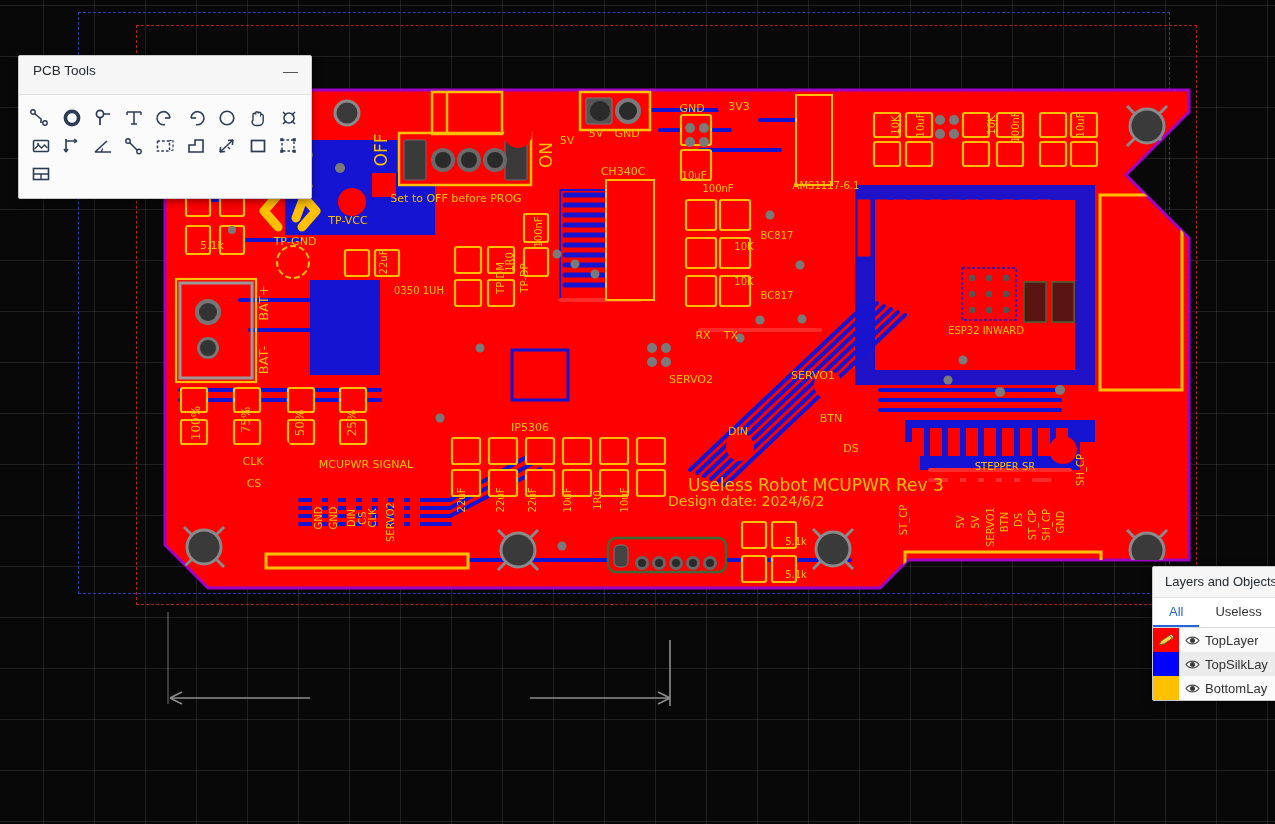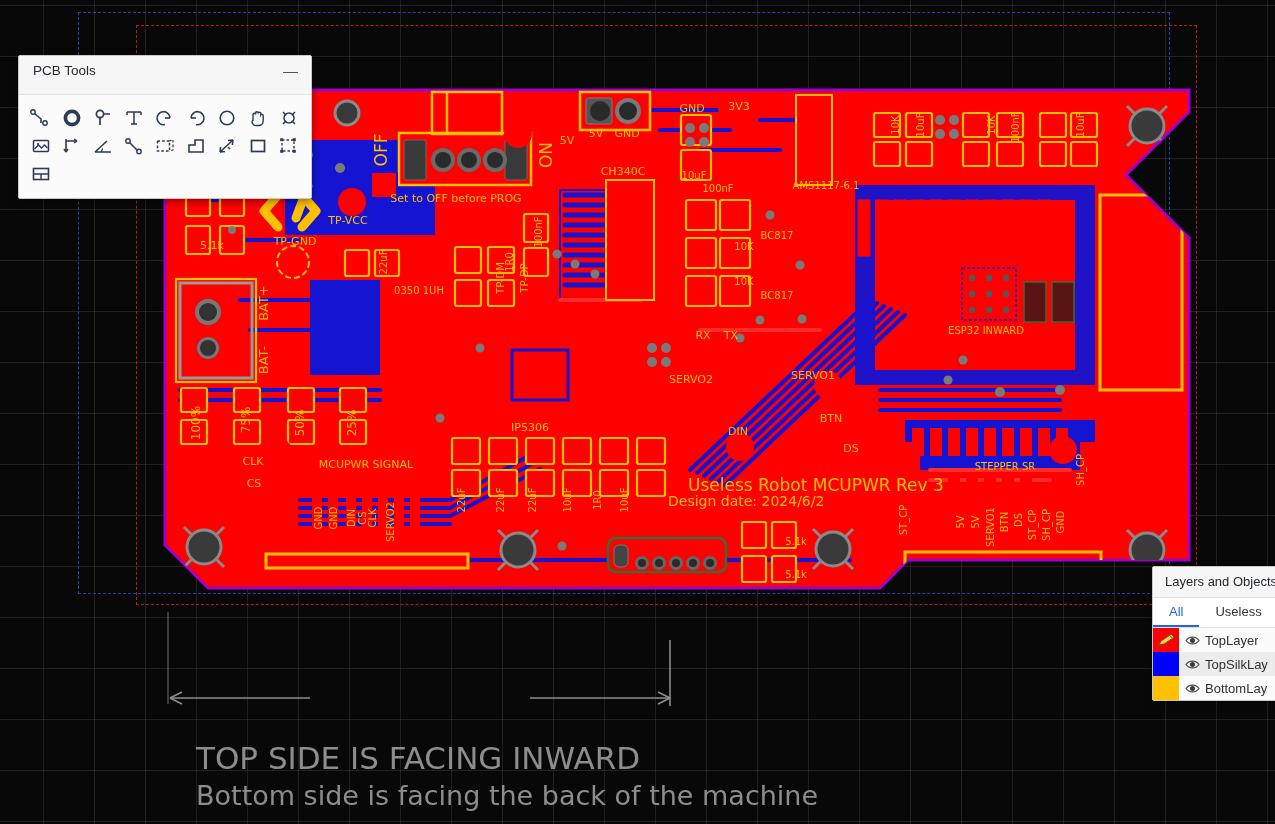--- a/index.html
+++ b/index.html
@@ -483,22 +483,20 @@
       <g stroke="#8d8d8d" stroke-width="1.6" fill="none">
         <path d="M170,698 h140"></path>
         <path d="M530,698 h140"></path>
         <path d="M170,698 l12,-6 M170,698 l12,6"></path>
         <path d="M670,698 l-12,-6 M670,698 l-12,6"></path>
         <path d="M670,640 v66"></path>
         <path d="M168,612 v92" opacity=".5"></path>
       </g>
     </svg>
 
-    <div class="dimtext" style="left:196px;top:740px;font-size:31px;">TOP SIDE IS FACING INWARD</div>
-    <div class="dimtext" style="left:196px;top:780px;font-size:27px;">Bottom side is facing the back of the machine</div>
   </div>
 
   <div class="panel" id="pcb-tools">
     <div class="panel-title">
       <span>PCB Tools</span>
       <span class="panel-min">—</span>
     </div>
     <div class="tool-grid" id="tool-grid">
         <div class="tool">
           <svg width="22" height="20" viewBox="0 0 22 20">

